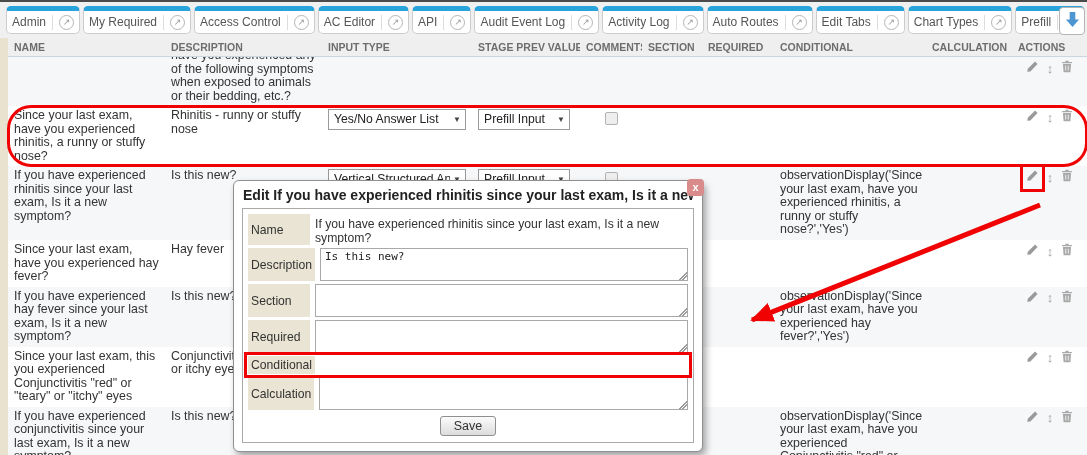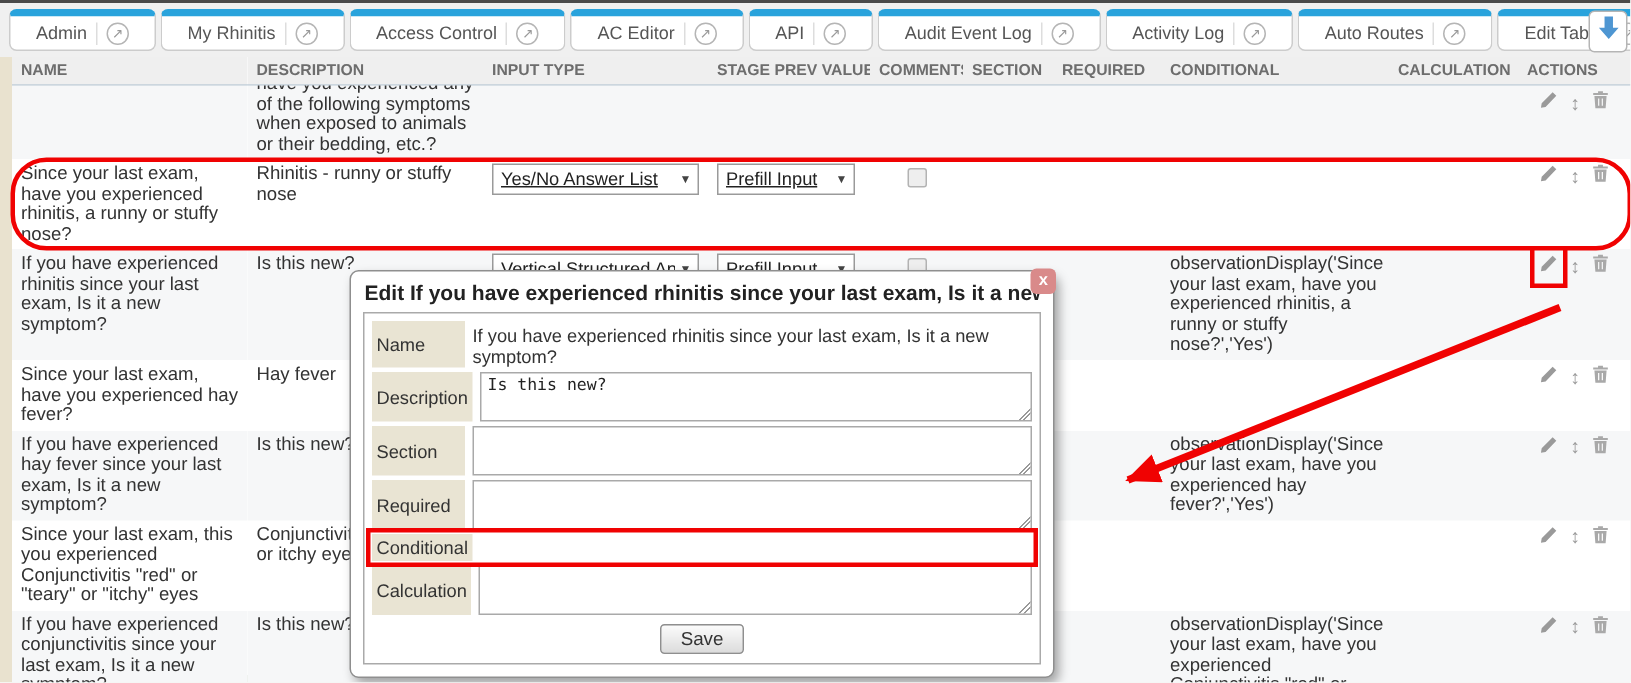--- a/index.html
+++ b/index.html
@@ -3,21 +3,21 @@
 <meta charset="utf-8">
 <style>
   * { box-sizing: border-box; }
   body { margin:0; font-family:"Liberation Sans", sans-serif; background:#e9ece7; }
   #page { position:relative; width:1087px; height:455px; background:#fff; overflow:hidden; }
 
   
   .tabbar { position:relative; height:38px; background:#f0f0f0; border-top:2px solid #4a4a4a; overflow:hidden; }
   .tabstrip { display:flex; flex-wrap:nowrap; padding:4px 0 0 6px; width:1200px; }
   .tab { display:flex; align-items:center; height:28px; background:#fff; border:1px solid #ccc;
-         border-top:5px solid #29a3dc; border-radius:5px; margin-right:3px; padding:0 17px;
+         border-top:5px solid #29a3dc; border-radius:5px; margin-right:3px; padding:0 5px;
          font-size:12px; color:#555; white-space:nowrap; cursor:pointer; flex:0 0 auto; }
   .tab-sep { border-left:1px solid #ddd; padding-left:6px; margin-left:6px; display:flex; align-items:center; }
   .tab-ext { width:15px; height:15px; border:1px solid #b5b5b5; border-radius:50%; color:#999;
              font-size:9px; line-height:13px; text-align:center; display:inline-block; }
   .tabs-more { position:absolute; right:2px; top:5px; width:26px; height:28px; background:#fff;
                border:1px solid #b5b5b5; border-radius:4px; display:flex; align-items:center; justify-content:center; cursor:pointer; }
 
   
   .left-strip { position:absolute; left:0; top:38px; width:8px; height:417px; background:#e9e2cf; }
   .bottom-strip { position:absolute; left:8px; top:450px; width:1079px; height:5px; background:#e9ece7; }
@@ -29,21 +29,21 @@
   table.grid td { vertical-align:top; padding:3px 6px; font-size:12.4px; line-height:13.5px; color:#333; overflow:hidden; }
   tbody tr:nth-child(odd) td { background:#f6f7f8; }
   tbody tr:nth-child(even) td { background:#ffffff; }
   td.actions { vertical-align:middle; text-align:center; white-space:nowrap; }
   tr.annotated { outline:3px solid #f00202; outline-offset:-2px;border-radius:23px; }
   .clip-top { margin-top:-11px; }
 
   .sel { display:flex; align-items:center; justify-content:space-between; border:1px solid #9a9a9a;
          background:#fff; height:21px; padding:0 4px 0 5px; font-size:12.2px; color:#222; cursor:pointer;
          white-space:nowrap; overflow:hidden; }
-  .sel-txt { overflow:hidden; white-space:nowrap;text-decoration:underline; }
+  .sel-txt { overflow:hidden; white-space:nowrap; }
   .sel-arr { font-size:8px; color:#444; margin-left:3px; flex:0 0 auto; }
   .sel.small { width:92px; }
   .cb { display:inline-block; width:13px; height:13px; background:#eee; border:1px solid #b3b3b3;
         border-radius:2px; margin-top:3px; cursor:pointer; }
   .icon-wrap { display:inline-block; margin:0 4px; cursor:pointer; vertical-align:middle; }
   .icon-updown { display:inline-block; margin:0 4px; color:#9a9a9a; font-weight:bold; font-size:13px; cursor:pointer; vertical-align:middle; }
   .pencil-hl { outline:3px solid #f00202; outline-offset:3px; }
 
   
   .modal { position:absolute; left:233px; top:180px; width:470px; background:#fff; z-index:40;
@@ -78,21 +78,21 @@
 
   <div class="tabbar">
     <div class="tabstrip">
       <div class="tab">
           <span>Admin</span>
           <span class="tab-sep">
             <span class="tab-ext">↗</span>
           </span>
         </div>
       <div class="tab">
-          <span>My Rhinitis</span>
+          <span>My Required</span>
           <span class="tab-sep">
             <span class="tab-ext">↗</span>
           </span>
         </div>
       <div class="tab">
           <span>Access Control</span>
           <span class="tab-sep">
             <span class="tab-ext">↗</span>
           </span>
         </div>

